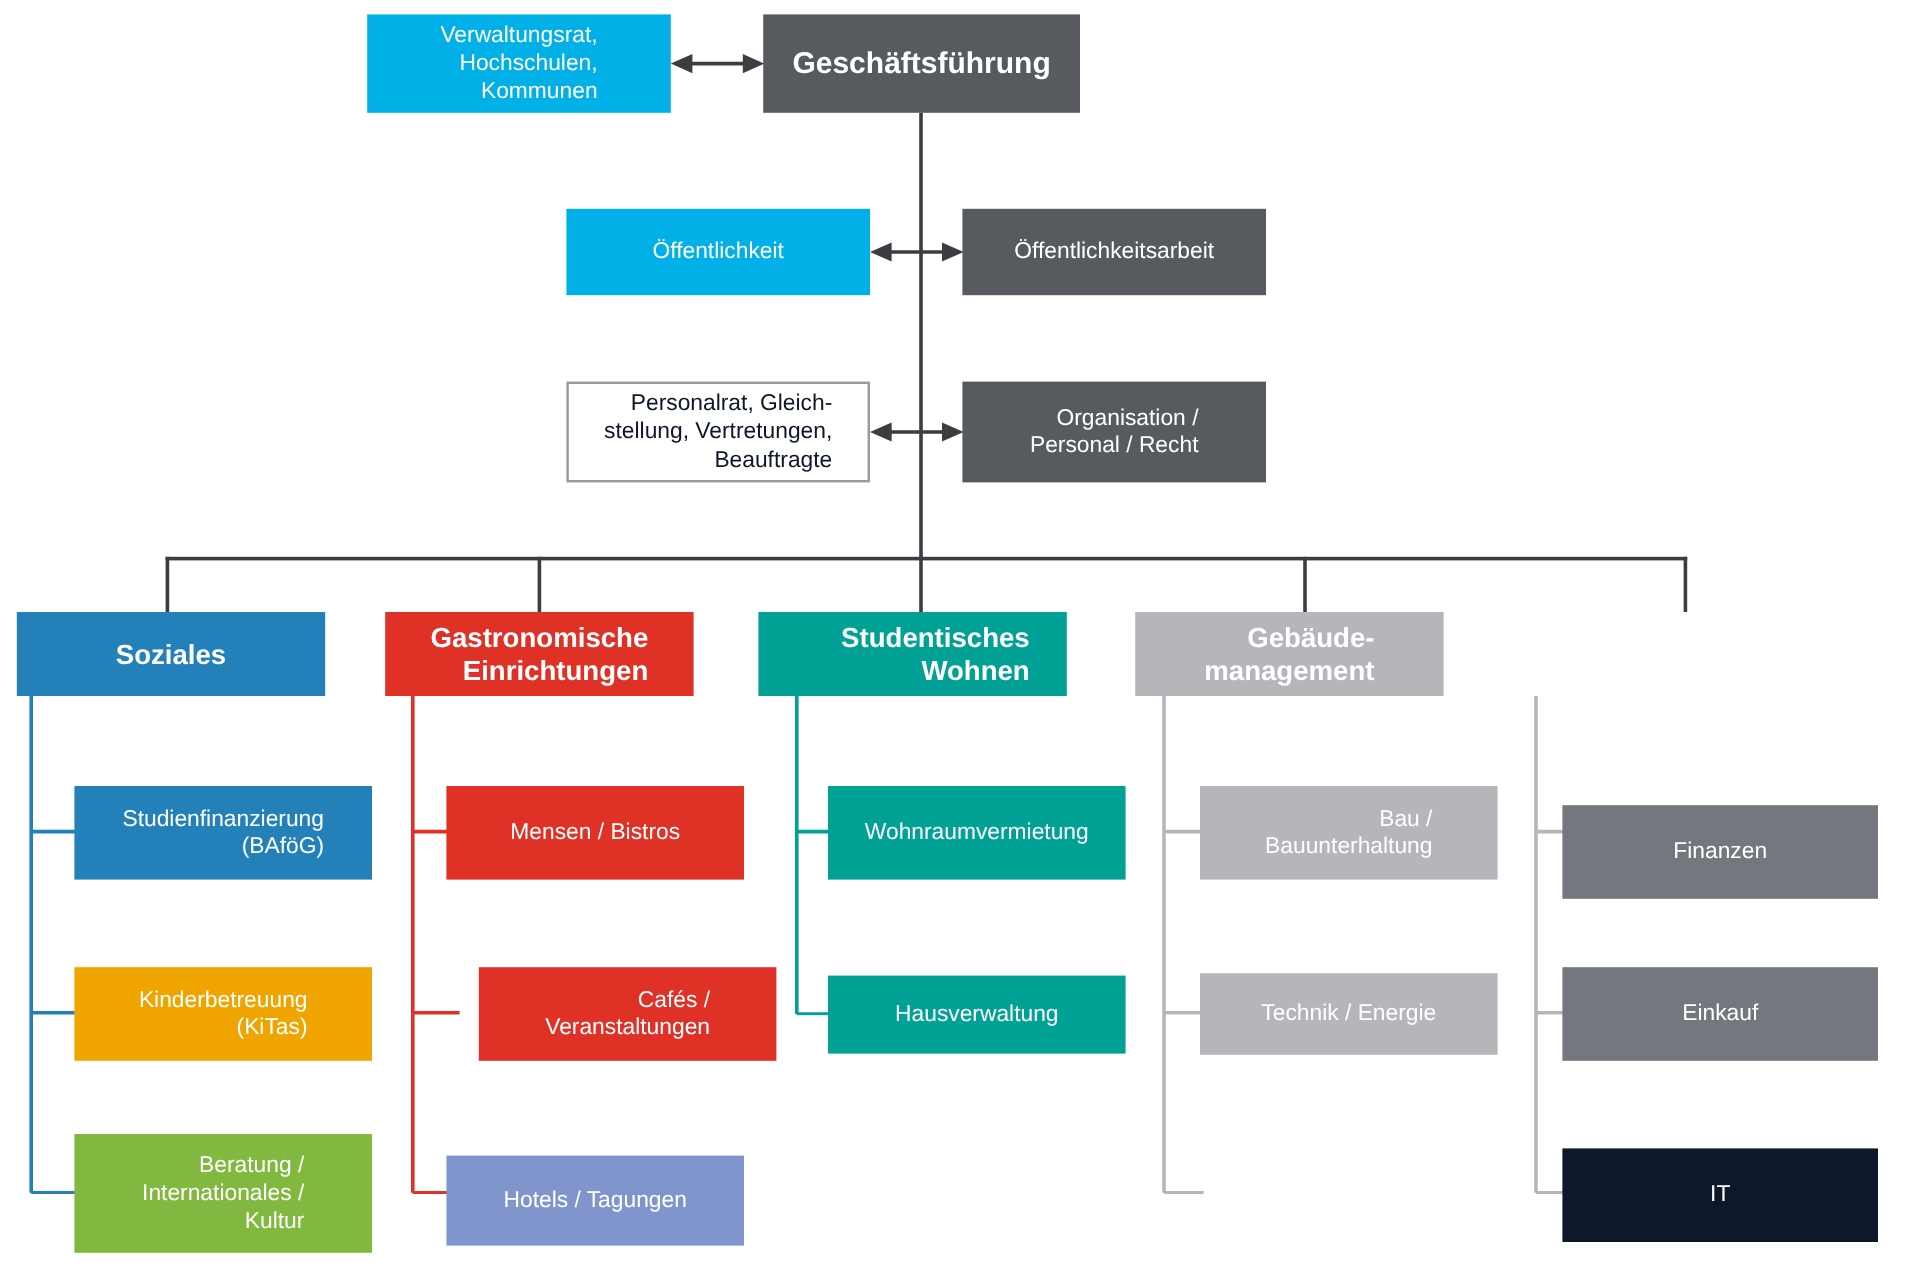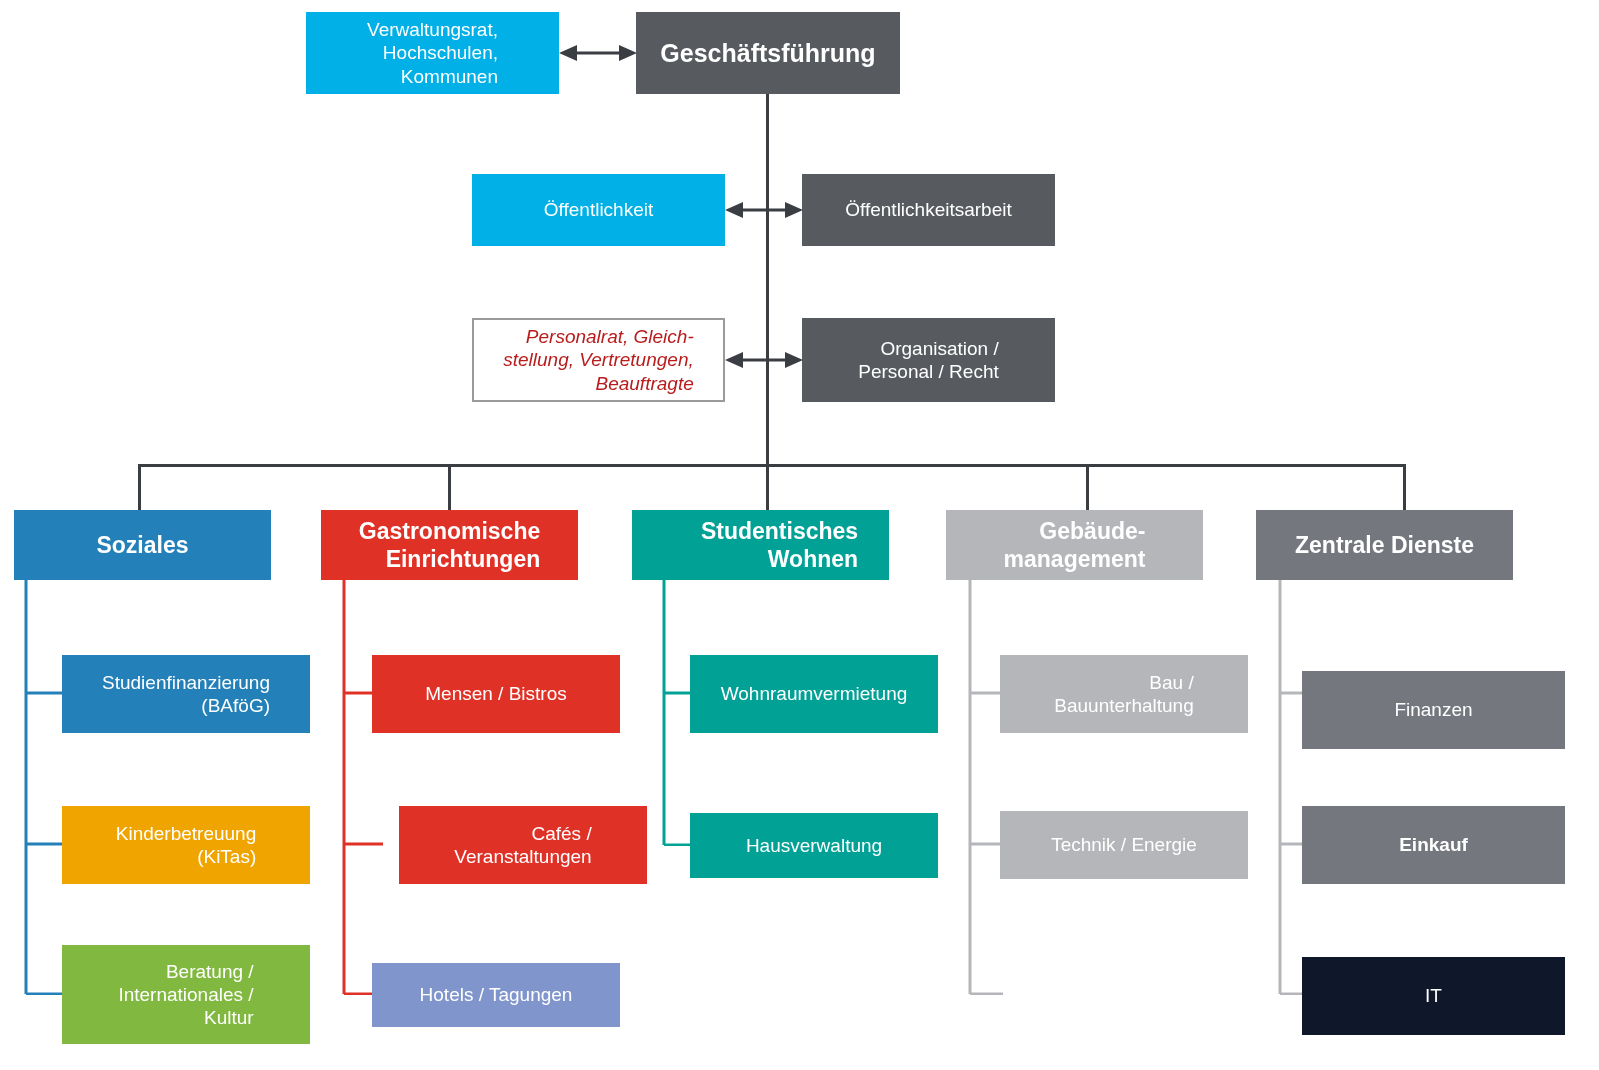--- a/index.html
+++ b/index.html
@@ -18,23 +18,22 @@
     align-items:center;
     justify-content:center;
     text-align:right;
     color:#ffffff;
     line-height:1.22;
     padding:2px 6px;
   }
   .box.bold{font-weight:bold;}
   .box.outline{
     background:#ffffff;
-    color:#b91c1c;
+    color:#0f172a;
     border:2px solid #9a9a9a;
-    font-style:italic;
   }
   .line{position:absolute;background:#3a3d42;}
   .conn{position:absolute;}
   .arrow{position:absolute;}
   .arrow svg{display:block;}
 </style>
 </head>
 <body>
 
 <div id="chart">
@@ -117,21 +116,21 @@
       <line x1="2" y1="0" x2="2" y2="414" stroke="#e03127" stroke-width="3"></line>
       <line x1="2" y1="113" x2="41" y2="113" stroke="#e03127" stroke-width="3"></line>
       <line x1="2" y1="264" x2="41" y2="264" stroke="#e03127" stroke-width="3"></line>
       <line x1="2" y1="414" x2="41" y2="414" stroke="#e03127" stroke-width="3"></line>
     </svg>
   </div>
 
   <div class="box" style="left:372px;top:655px;width:248px;height:78px;background:#e03127;font-size:19px;">Mensen / Bistros</div>
   <div class="box" style="left:372px;top:806px;width:248px;height:78px;background:#e03127;font-size:19px;white-space:pre-line;margin-left:27px;">Cafés /
 Veranstaltungen</div>
-  <div class="box" style="left:372px;top:963px;width:248px;height:64px;background:#8095cc;font-size:19px;">Hotels / Tagungen</div>
+  <div class="box" style="left:372px;top:963px;width:248px;height:75px;background:#8095cc;font-size:19px;">Hotels / Tagungen</div>
 
   <div class="box bold" style="left:632px;top:510px;width:257px;height:70px;background:#01a195;font-size:23px;white-space:pre-line;padding-left:44px;">Studentisches
 Wohnen</div>
 
   <div class="conn" style="left:662px;top:580px;width:32px;height:266px;">
     <svg width="32" height="266" viewBox="0 0 32 266">
       <line x1="2" y1="0" x2="2" y2="265" stroke="#01a195" stroke-width="3"></line>
       <line x1="2" y1="113" x2="31" y2="113" stroke="#01a195" stroke-width="3"></line>
       <line x1="2" y1="265" x2="31" y2="265" stroke="#01a195" stroke-width="3"></line>
     </svg>
@@ -149,28 +148,27 @@
       <line x1="2" y1="113" x2="35" y2="113" stroke="#b4b6b9" stroke-width="3"></line>
       <line x1="2" y1="264" x2="35" y2="264" stroke="#b4b6b9" stroke-width="3"></line>
       <line x1="2" y1="414" x2="35" y2="414" stroke="#b4b6b9" stroke-width="3"></line>
     </svg>
   </div>
 
   <div class="box" style="left:1000px;top:655px;width:248px;height:78px;background:#b4b6b9;font-size:19px;white-space:pre-line;">Bau /
 Bauunterhaltung</div>
   <div class="box" style="left:1000px;top:811px;width:248px;height:68px;background:#b4b6b9;font-size:19px;">Technik / Energie</div>
 
-  <div class="box bold" style="left:1256px;top:510px;width:257px;height:70px;background:#74787e;font-size:23px;white-space:pre-line;">Zentrale Dienste</div>
 
   <div class="conn" style="left:1278px;top:580px;width:28px;height:415px;">
     <svg width="28" height="415" viewBox="0 0 28 415">
       <line x1="2" y1="0" x2="2" y2="414" stroke="#b4b6b9" stroke-width="3"></line>
       <line x1="2" y1="113" x2="27" y2="113" stroke="#b4b6b9" stroke-width="3"></line>
       <line x1="2" y1="264" x2="27" y2="264" stroke="#b4b6b9" stroke-width="3"></line>
       <line x1="2" y1="414" x2="27" y2="414" stroke="#b4b6b9" stroke-width="3"></line>
     </svg>
   </div>
 
   <div class="box" style="left:1302px;top:655px;width:263px;height:78px;background:#74787e;font-size:19px;margin-top:16px;">Finanzen</div>
-  <div class="box" style="left:1302px;top:806px;width:263px;height:78px;background:#74787e;font-size:19px;font-weight:bold;">Einkauf</div>
+  <div class="box" style="left:1302px;top:806px;width:263px;height:78px;background:#74787e;font-size:19px;">Einkauf</div>
   <div class="box" style="left:1302px;top:957px;width:263px;height:78px;background:#0f172a;font-size:19px;">IT</div>
 
 </div>
 
 </body></html>

